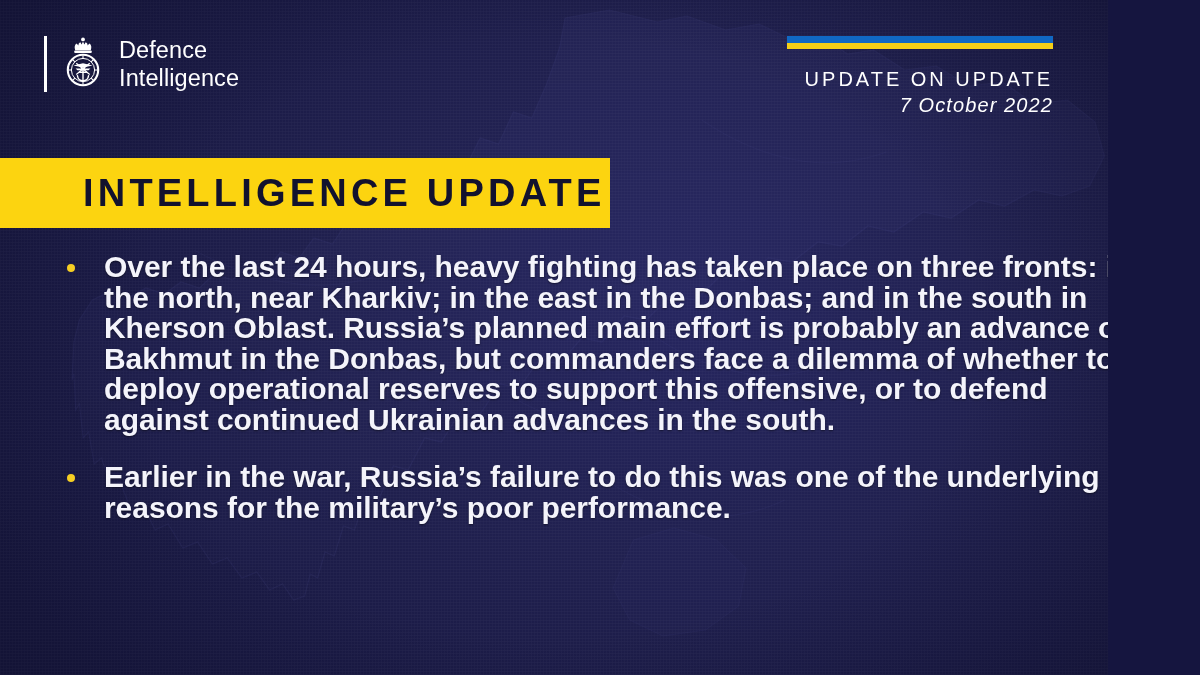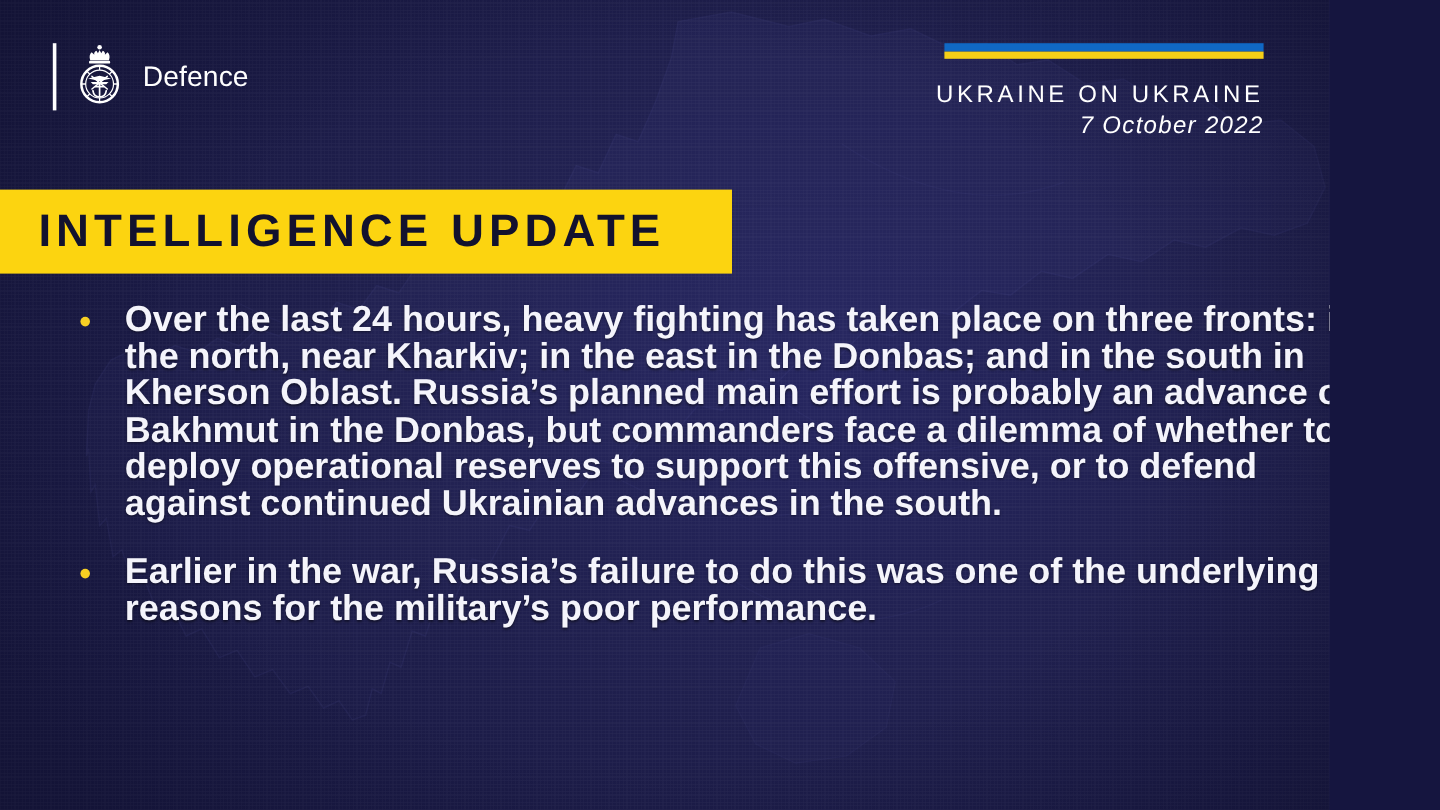--- a/index.html
+++ b/index.html
@@ -92,21 +92,21 @@
 
   
   .banner {
     position:absolute; left:0; top:158px;
     width:610px; height:70px;
     background:#fcd410;
     display:flex; align-items:center;
     z-index:5;
   }
   .banner-text {
-    margin-left:32px;
+    margin-left:83px;
     color:#12122e;
     font-size:38px;
     font-weight:700;
     letter-spacing:4.2px;
     line-height:40px;
     white-space:nowrap;
     text-align:center;
   }
 
   
@@ -229,29 +229,30 @@
           <line x1="22" y1="33.4" x2="22" y2="43.4"></line>
           <line x1="18.6" y1="36.2" x2="25.4" y2="36.2"></line>
           <path d="M16.4 39.6 C16.9 43 19.1 44.8 22 44.8 C24.9 44.8 27.1 43 27.6 39.6"></path>
         </g>
         <circle cx="22" cy="32.3" r="1.5" fill="none" stroke="#ffffff" stroke-width="1.2"></circle>
       </svg>
     </div>
 
     <div class="brand-text">
       <div>Defence</div>
+      <div>Intelligence</div>
     </div>
   </div>
 
   <div class="update-block">
     <div class="flagbar">
       <div class="flag-blue"></div>
       <div class="flag-yellow"></div>
     </div>
-    <div class="update-title">UKRAINE ON UKRAINE</div>
+    <div class="update-title">UPDATE ON UPDATE</div>
     <div class="update-date">7 October 2022</div>
   </div>
 
   <div class="banner">
     <div class="banner-text">INTELLIGENCE UPDATE</div>
   </div>
 
   <div class="bullets">
 
     <div class="bullet">

